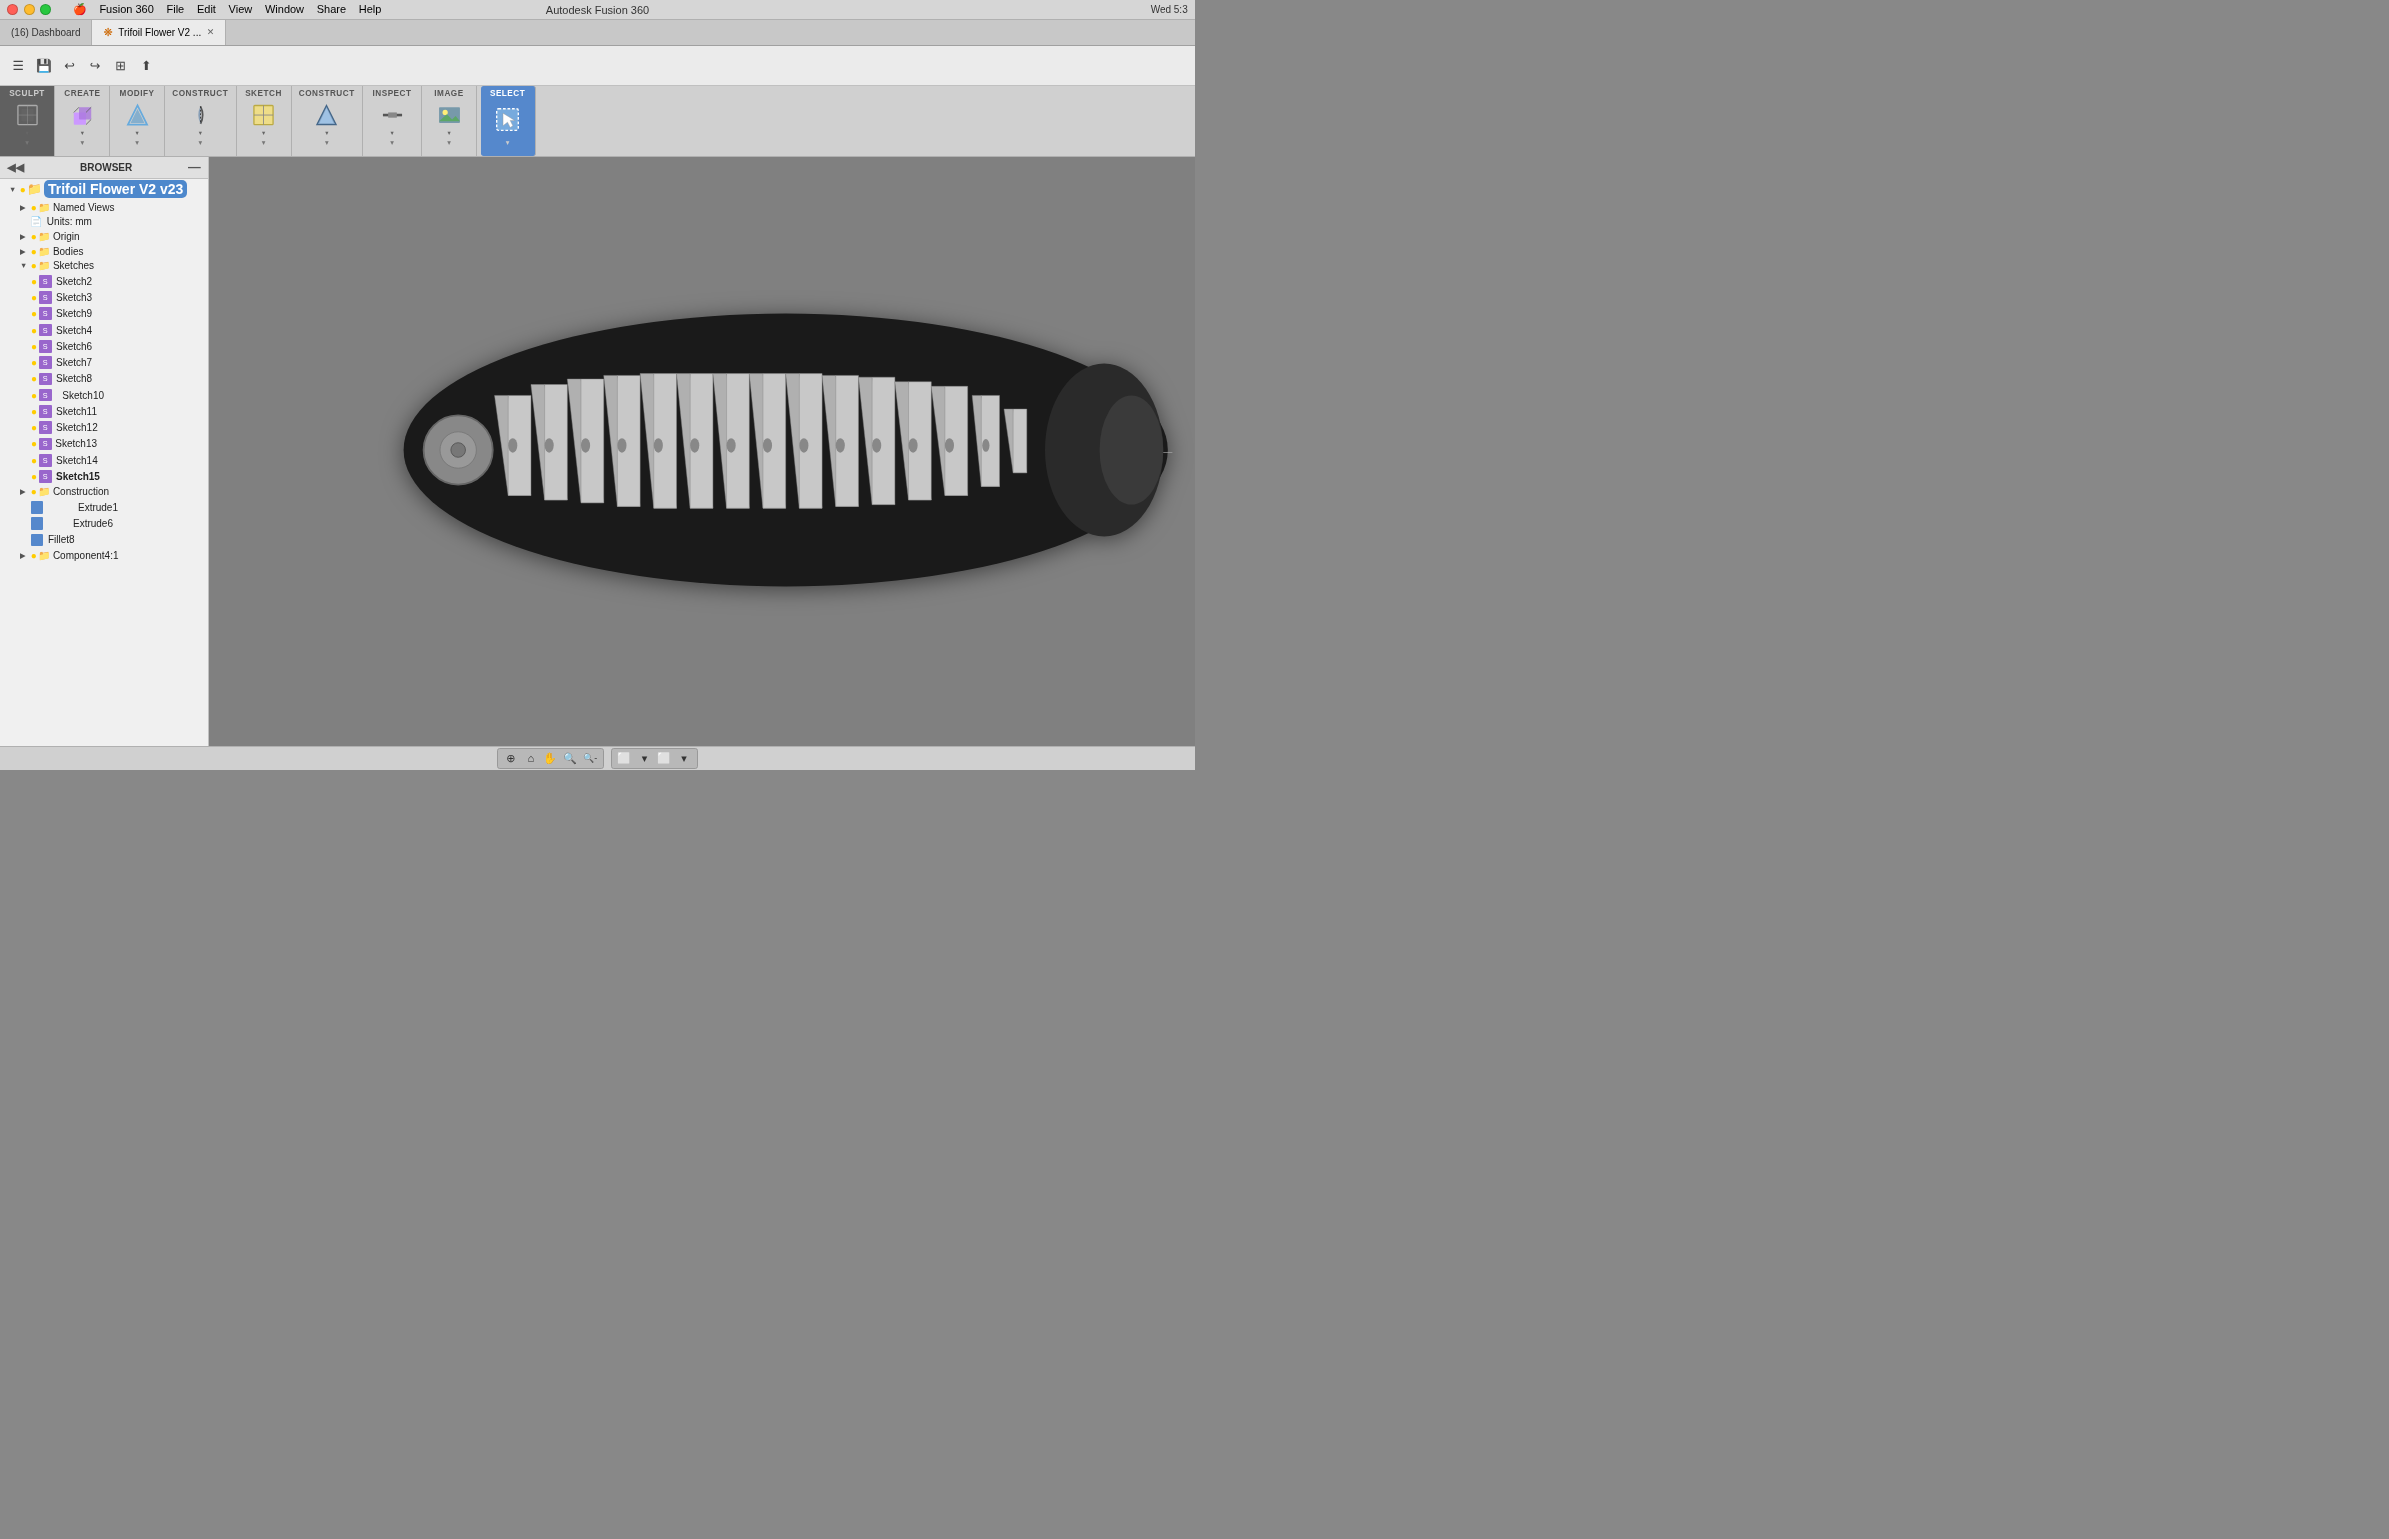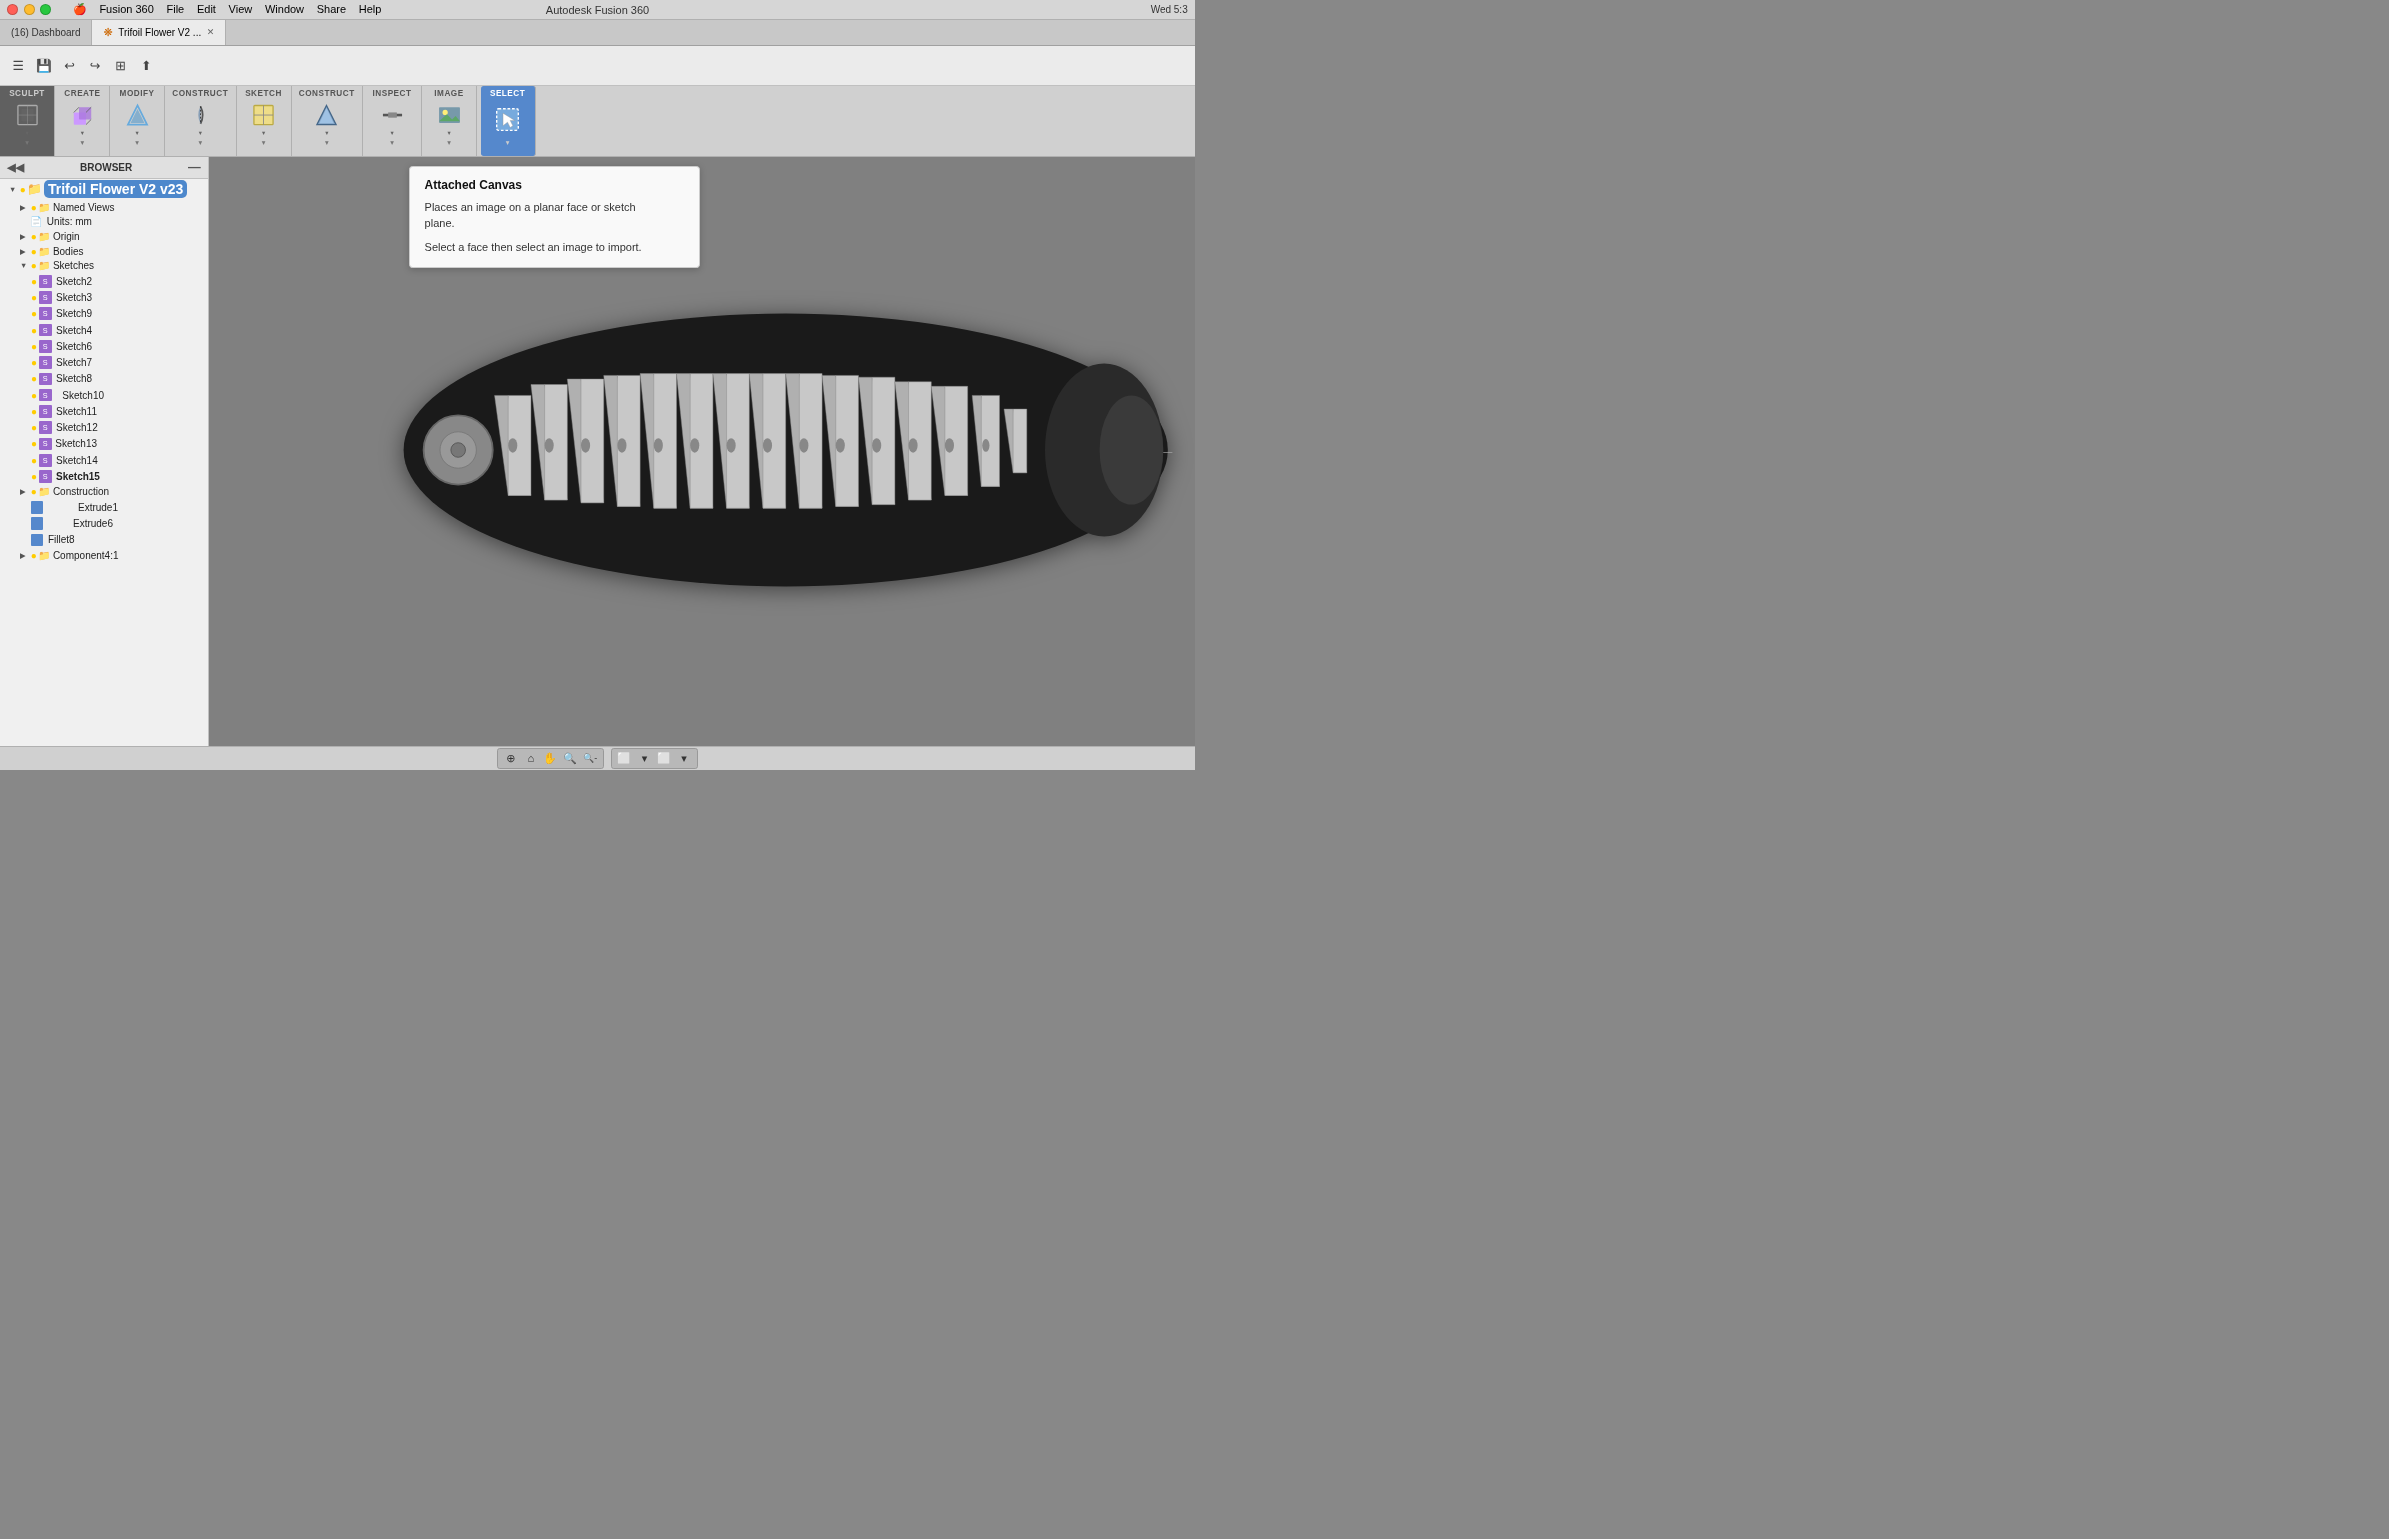--- a/index.html
+++ b/index.html
@@ -634,28 +634,20 @@
     <div class="browser-item tree-indent-2">
       <span class="tree-toggle">▶</span>
       <span class="eye-icon">●</span>
       <span style="color:#aaa;">📁</span>
       <span>Component4:1</span>
     </div>
   </div>
 
   <div class="viewport">
 
-    <div class="tooltip">
-      <div class="tooltip-title">Attached Canvas</div>
-      <div class="tooltip-desc">
-        <span>Places an image on a planar face or sketch</span><br>
-        <span>plane.</span>
-      </div>
-      <div class="tooltip-desc" style="margin-top:7.3px;">Select a face then select an image to import.</div>
-    </div>
 
     <div class="model-container">
       <svg class="model-svg" width="837" height="346" viewBox="0 0 920 380" style="font-size:12px">
 
         <ellipse cx="460" cy="190" rx="420" ry="150" fill="#1a1a1a"></ellipse>
 
         <circle cx="100" cy="190" r="38" fill="#888" stroke="#666" stroke-width="2"></circle>
         <circle cx="100" cy="190" r="20" fill="#999" stroke="#777" stroke-width="1"></circle>
         <circle cx="100" cy="190" r="8" fill="#777" stroke="#555" stroke-width="1"></circle>
 

